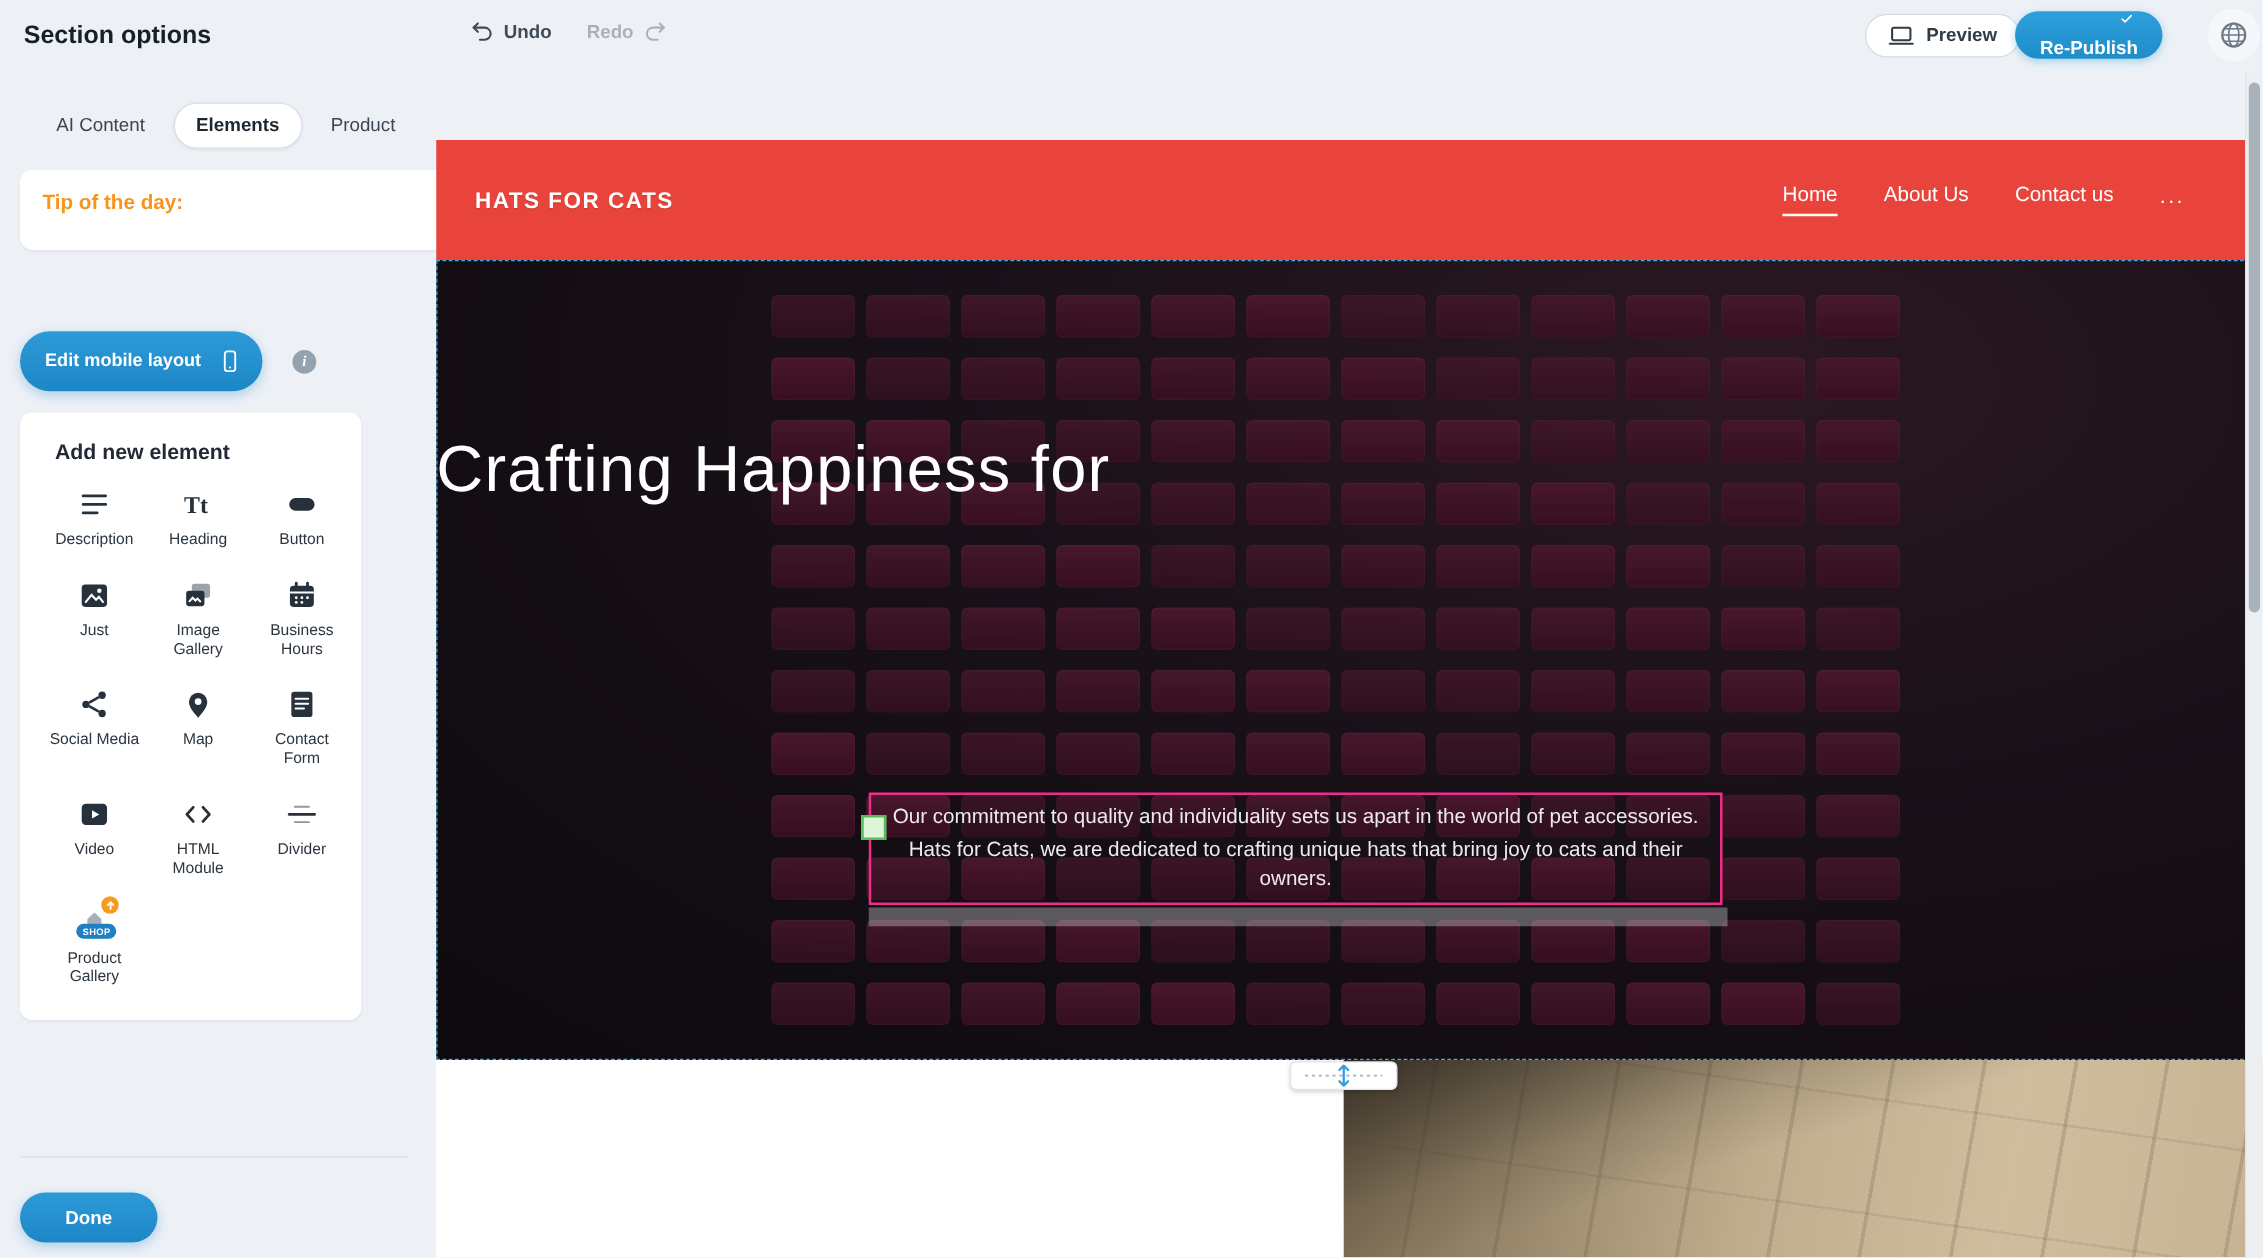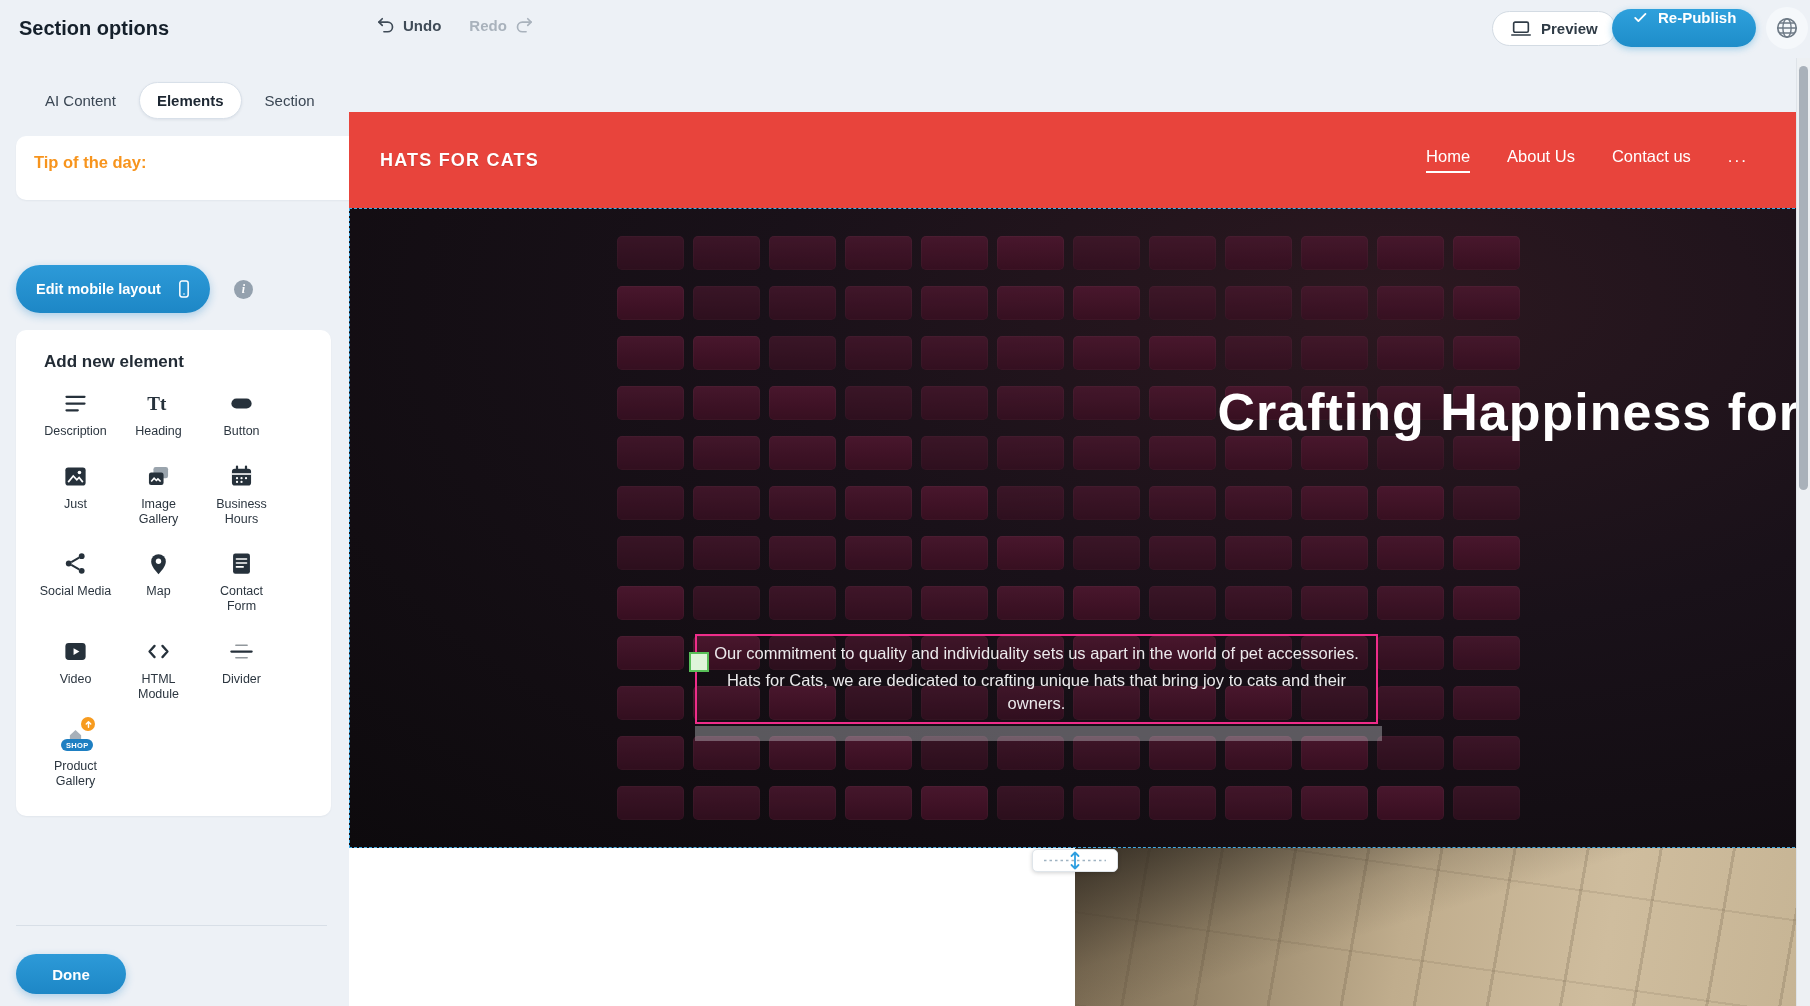--- a/index.html
+++ b/index.html
@@ -7,44 +7,44 @@
   body { font-family:"Liberation Sans", sans-serif; }
   .stage { position:relative; width:1810px; height:1006px; background:#edf1f6; overflow:hidden; }
 
   
   .page-title { position:absolute; left:19px; top:17px; font-size:20px; font-weight:700; color:#15202b; }
   .history { position:absolute; left:376px; top:15px; display:flex; align-items:center; gap:28px; }
   .hist-btn { display:flex; align-items:center; gap:7px; font-size:15px; font-weight:600; color:#3f4b57; cursor:pointer; }
   .hist-btn.disabled { color:#a9b2bc; }
   .btn-preview { position:absolute; left:1492px; top:11px; height:35px; padding:0 17px; display:flex; align-items:center; gap:9px;
     background:#fff; border:1px solid #d3dbe3; border-radius:18px; font-size:15px; font-weight:600; color:#2f3b46; cursor:pointer; }
-  .btn-republish { position:absolute; left:1612px; top:9px; height:38px; padding:0 20px; display:flex; align-items:flex-start; gap:9px;
+  .btn-republish { position:absolute; left:1612px; top:9px; height:38px; padding:0 20px; display:flex; align-items:flex-end; gap:9px;
     background:linear-gradient(#2ea0dc,#1e8dc9); border:none; border-radius:20px; color:#fff; font-size:15px; font-weight:700;
-    box-shadow:0 2px 7px rgba(35,151,211,.38); cursor:pointer; }
+    box-shadow:0 2px 7px rgba(35,151,211,.38); cursor:pointer;flex-direction:column; }
   .btn-globe { position:absolute; right:2px; top:7px; width:42px; height:42px; border-radius:50%; background:#f5f8fb;
     display:flex; align-items:center; justify-content:center; cursor:pointer; }
 
   
   .tabs { position:absolute; left:28px; top:82px; display:flex; align-items:center; gap:6px; }
   .tab { font-size:15px; color:#3a4653; padding:9px 17px; border-radius:19px; cursor:pointer; }
   .tab.active { background:#fff; border:1px solid #d8e0e9; box-shadow:0 1px 3px rgba(30,40,60,.08); font-weight:700; color:#1d2732; }
 
   .card { background:#fff; border-radius:10px; box-shadow:0 1px 2px rgba(25,39,60,.05); }
   .tip-card { position:absolute; left:16px; top:136px; width:360px; padding:17px 18px 19px; }
   .tip-title { color:#f7941d; font-size:16.5px; font-weight:700; margin-bottom:9px; }
   .tip-body { color:#64748b; font-size:13.5px; line-height:1.5; }
 
   .mobile-row { position:absolute; left:16px; top:265px; display:flex; align-items:center; gap:24px; }
   .btn-mobile { height:48px; padding:0 16px 0 20px; display:flex; align-items:center; gap:13px;
     background:linear-gradient(#2d9ad8,#1d87c6); border:none; border-radius:26px; color:#fff; font-size:14.5px; font-weight:700;
     box-shadow:0 3px 9px rgba(30,130,200,.32); cursor:pointer; }
   .info-dot { width:19px; height:19px; border-radius:50%; background:#94a1ae; color:#fff; font-size:12px; font-weight:700;
     font-style:italic; display:flex; align-items:center; justify-content:center; font-family:"Liberation Serif", serif; cursor:pointer; }
 
-  .add-card { position:absolute; left:16px; top:330px; width:315px; height:486px; padding:22px 0 16px; }
+  .add-card { position:absolute; left:16px; top:330px; width:273px; height:486px; padding:22px 0 16px; }
   .add-title { font-size:17px; font-weight:600; color:#222b35; margin:0 0 18px 28px; }
   .el-grid { display:grid; grid-template-columns:repeat(3,83px); row-gap:24px; margin-left:18px; }
   .el-item { display:flex; flex-direction:column; align-items:center; gap:7px; cursor:pointer; }
   .el-label { font-size:12.5px; color:#2c3640; text-align:center; line-height:1.18; max-width:74px; }
   .product-icon { position:relative; width:27px; height:27px; }
   .shop-pill { position:absolute; left:-1px; bottom:1px; background:#1e7fc2; color:#fff; font-size:7.5px; font-weight:700;
     padding:1.5px 5px; border-radius:7px; letter-spacing:.3px; }
   .shop-badge { position:absolute; top:-8px; right:-6px; width:14px; height:14px; border-radius:50%; background:#f79b1f;
     display:flex; align-items:center; justify-content:center; }
 
@@ -70,22 +70,22 @@
   .nav-link.active { border-bottom-color:#fff; }
   .nav-more { font-size:17px; letter-spacing:2px; }
 
   .hero { position:absolute; left:349px; top:208px; width:1451px; height:640px; overflow:hidden;
     background:radial-gradient(ellipse at 72% 15%, #2c1820 0%, #191119 42%, #0d0a0d 100%);
     outline:1.5px dashed #41aae4; outline-offset:-1px; }
   .tile-wall { position:absolute; left:268px; top:28px; display:grid; grid-template-columns:repeat(12,67px);
     grid-auto-rows:34px; column-gap:9px; row-gap:16px; }
   .tile { background:linear-gradient(#4a182e,#380f21); border-radius:5px; box-shadow:inset 0 0 0 1px rgba(255,255,255,.03); }
 
-  .hero-heading { position:absolute; left:0; right:0; top:128px; text-align:right; color:#fff;
-    font-size:52px; line-height:81px; font-weight:700; letter-spacing:1px;margin-top:36px; }
+  .hero-heading { position:absolute; left:0; right:0; top:128px; text-align:left; color:#fff;
+    font-size:52px; line-height:81px; font-weight:400; letter-spacing:1px; }
   .hero-sub { position:absolute; left:0; right:0; top:332px; text-align:center; color:#f6f4f6;
     font-size:28px; font-weight:400; letter-spacing:.5px; }
   .hero-textbox { position:absolute; left:346px; top:426px; width:683px; height:90px; border:2px solid #ee2d8a;
     display:flex; flex-direction:column; justify-content:center; gap:3px; text-align:center; color:#ebe9eb;
     font-size:16.5px; line-height:1.45; padding:0 8px; cursor:text; }
   .green-handle { position:absolute; left:340px; top:444px; width:20px; height:20px;
     background:#dff5da; border:2px solid #58bf58; z-index:3; cursor:grab; }
   .drag-band { position:absolute; left:346px; top:518px; width:687px; height:15px; background:rgba(208,211,216,.38); }
 
   .resize-handle { position:absolute; left:1032px; top:849px; width:86px; height:23px; background:#fff;
@@ -146,21 +146,21 @@
     <svg width="26" height="26" viewBox="0 0 24 24">
       <circle cx="12" cy="12" r="8.5" stroke="#6e7a86" stroke-width="1.6" fill="none"></circle>
       <ellipse cx="12" cy="12" rx="3.8" ry="8.5" stroke="#6e7a86" stroke-width="1.3" fill="none"></ellipse>
       <path d="M3.5 12h17M4.8 7.4h14.4M4.8 16.6h14.4" stroke="#6e7a86" stroke-width="1.2" fill="none"></path>
     </svg>
   </div>
 
   <div class="tabs">
     <div class="tab">AI Content</div>
     <div class="tab active">Elements</div>
-    <div class="tab">Section</div>
+    <div class="tab">Product</div>
   </div>
 
   <div class="card tip-card">
     <div class="tip-title">Tip of the day:</div>
   </div>
 
   <div class="mobile-row">
     <button class="btn-mobile">
       <span>Edit mobile layout</span>
       <svg width="20" height="20" viewBox="0 0 24 24">

